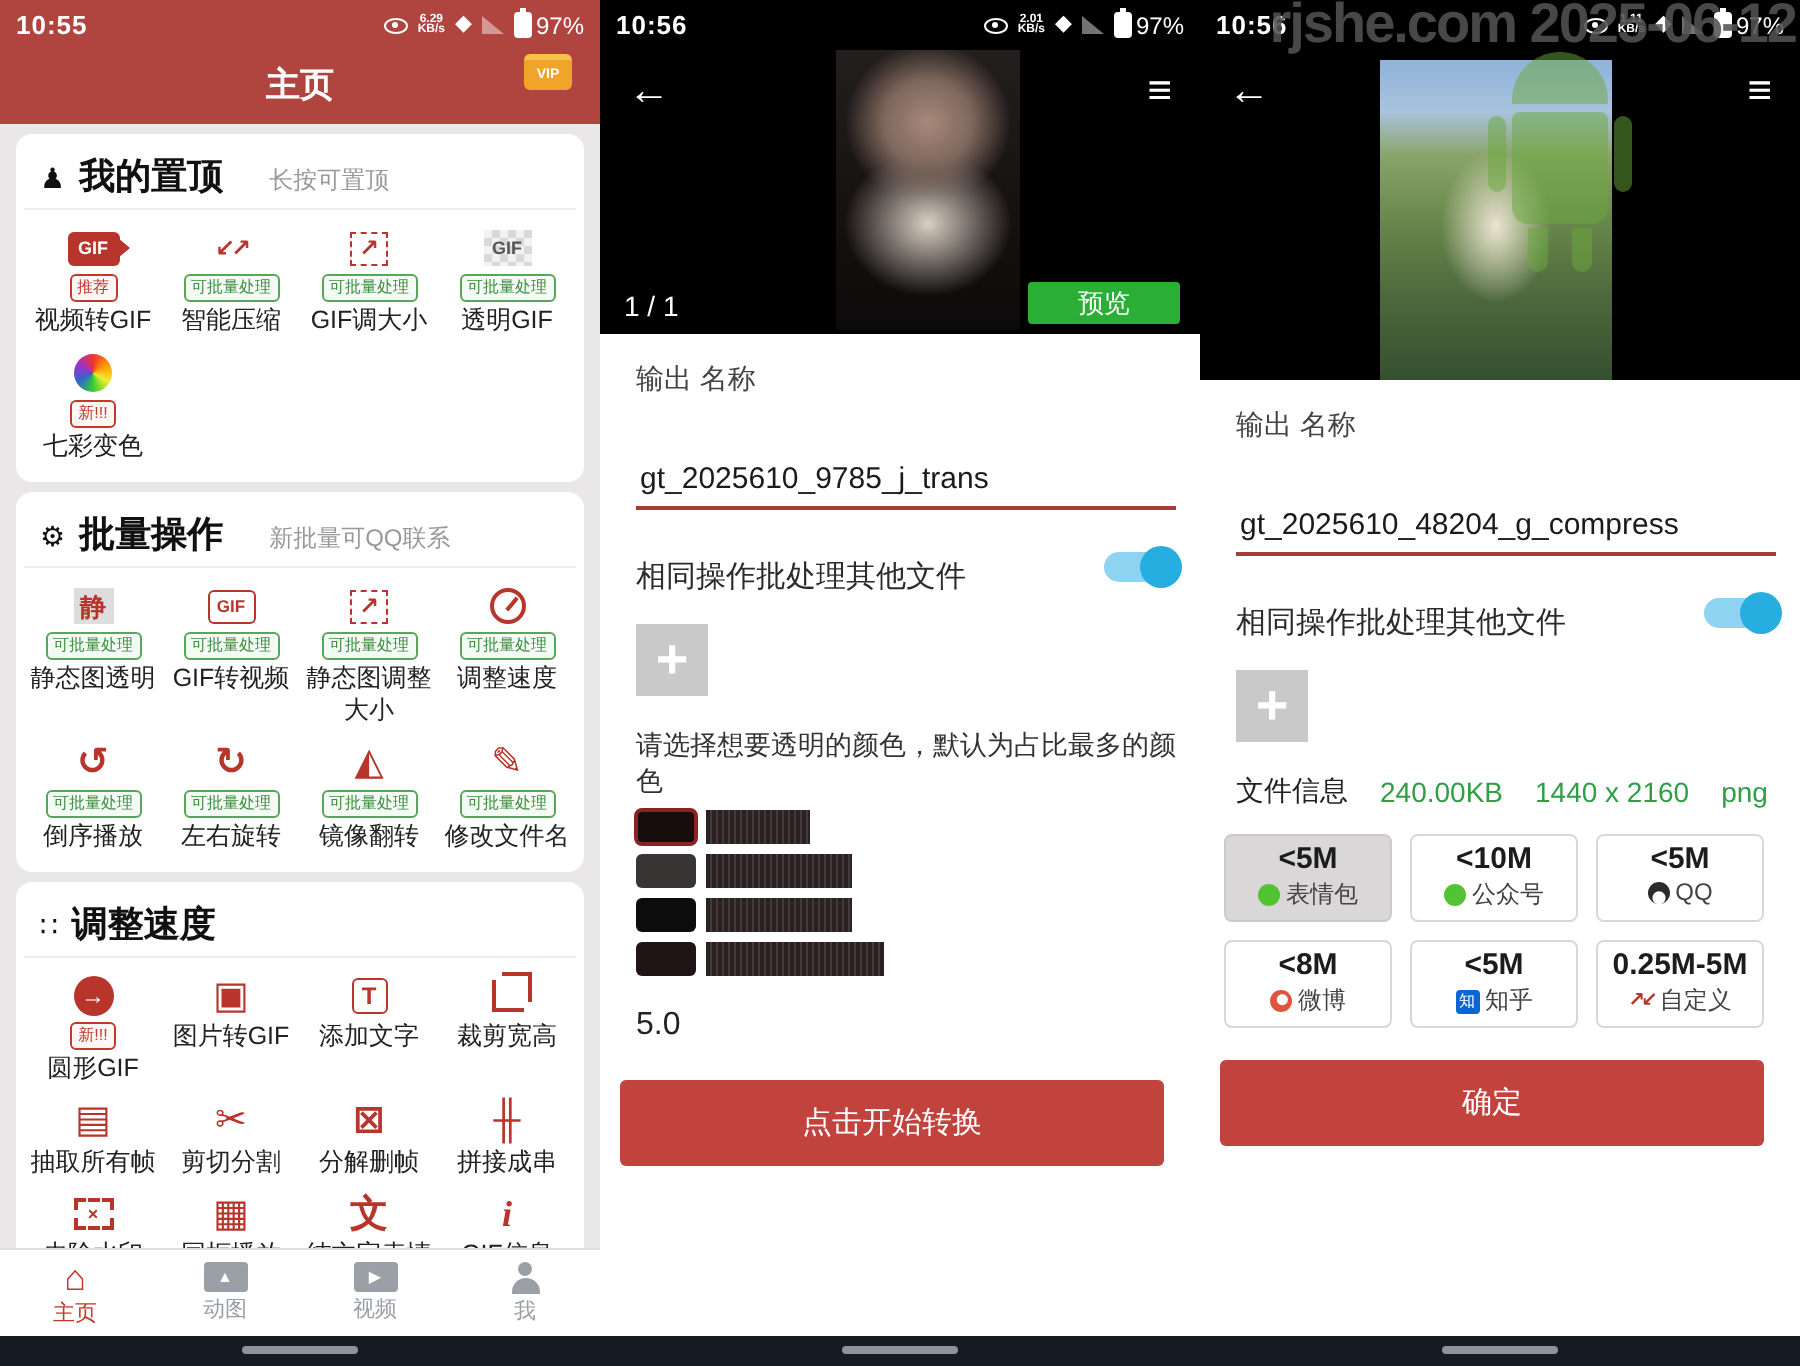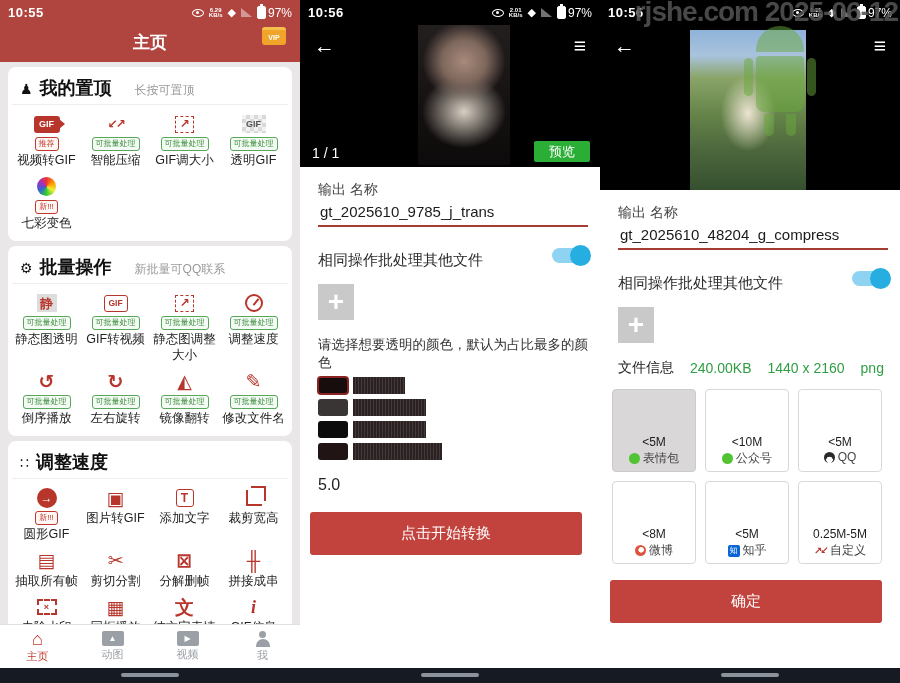--- a/index.html
+++ b/index.html
@@ -114,26 +114,26 @@
   .menu { font-size:21px; line-height:1; cursor:pointer; }
   .photo { position:absolute; z-index:5; }
   .photo-portrait { left:118px; top:25px; width:92px; height:140px;
     background:radial-gradient(ellipse 60% 38% at 50% 26%, #a8897b 0%, #7d675c 40%, rgba(40,32,30,0) 75%),
       radial-gradient(ellipse 70% 40% at 50% 62%, #d8cfc2 0%, rgba(70,60,55,0) 65%),
       linear-gradient(180deg, #241f1f 0%, #171212 55%, #0c0a0a 100%); }
   .photo-outdoor { left:90px; top:30px; width:116px; height:160px;
     background:radial-gradient(ellipse 34% 34% at 50% 52%, #ece4d2 0%, rgba(236,228,210,0) 70%),
       linear-gradient(180deg, #8fb3d9 0%, #a9c3dd 16%, #8aa468 30%, #66854a 52%, #4c663c 76%, #35502f 100%); }
   .counter { position:absolute; left:12px; bottom:6px; color:#fff; font-size:14px; z-index:6; }
-  .preview-btn { position:absolute; right:10px; bottom:5px; width:56px; height:21px; background:#2aae35;
+  .preview-btn { position:absolute; right:10px; bottom:5px; width:76px; height:21px; background:#2aae35;
     color:#fff; font-size:13px; display:flex; align-items:center; justify-content:center; border-radius:2px;
     z-index:6; cursor:pointer; }
   .tool-body { padding:10px 10px 0 18px; }
   .out-label { font-size:14px; color:#444; margin-top:4px; }
-  .out-value { font-size:15px; color:#1b1b1b; padding:4px 0 5px 2px; border-bottom:2px solid #a63d35; margin-right:2px; }
+  .out-value { font-size:15px; color:#1b1b1b; padding:4px 0 5px 2px; border-bottom:2px solid #a63d35; margin-right:2px;margin-top:28px; }
   .toggle-row { display:flex; align-items:center; justify-content:space-between; margin-top:13px; }
   .toggle-label { font-size:15px; color:#2b2b2b;margin-top:11px; }
   .toggle { width:38px; height:15px; background:#8fd3f2; border-radius:8px; position:relative; cursor:pointer; }
   .toggle .knob { position:absolute; right:-1px; top:-3px; width:21px; height:21px; border-radius:50%; background:#27aee0; }
   .add-btn { width:36px; height:36px; background:#c9c9c9; color:#fff; font-size:28px; font-weight:bold;
     display:flex; align-items:center; justify-content:center; margin-top:14px; cursor:pointer; line-height:1; }
   .prompt { font-size:13.5px; color:#333; margin-top:16px; }
   .color-row { display:flex; align-items:center; gap:5px; margin-top:5px; }
   .swatch { width:30px; height:17px; border-radius:3px; cursor:pointer; }
   .swatch.sel { outline:2px solid #8b2420; outline-offset:-1px; }
@@ -147,21 +147,21 @@
   .slider .thumb { position:absolute; left:28%; top:1px; width:12px; height:12px; border-radius:50%; background:#b5423b; cursor:pointer; }
   .big-btn { margin:18px 8px 0 -8px; height:43px; background:#c2433d; border-radius:3px; color:#fff;
     font-size:15px; display:flex; align-items:center; justify-content:center; cursor:pointer; }
   .p-right .big-btn { margin-top:16px; }
   .fileinfo { display:flex; align-items:center; gap:16px; margin-top:16px; font-size:14px; }
   .fi-label { color:#222; }
   .fi-val { color:#2f9e44; }
   .opt-grid { display:grid; grid-template-columns:repeat(3,1fr); gap:9px; margin:12px 8px 0 -6px; }
   .opt { border:1px solid #d8d8d8; border-radius:4px; background:#fff; padding:3px 0 4px; text-align:center; cursor:pointer; }
   .opt.sel { background:#d9d7d7; border-color:#cccaca; }
-  .opt-size { font-size:12px; font-weight:normal; color:#1c1c1c;margin-top:42px; }
+  .opt-size { font-size:15px; font-weight:bold; color:#1c1c1c; }
   .opt-sub { font-size:12px; color:#444; display:flex; align-items:center; justify-content:center; gap:3px; margin-top:1px; }
   .dot { width:11px; height:11px; border-radius:50%; display:inline-block; }
   .dot-wechat { background:#52c332; }
   .dot-qq { background:radial-gradient(circle at 50% 72%, #fff 0 3px, #2b2b2b 3.5px); }
   .dot-weibo { background:radial-gradient(circle at 56% 44%, #fff 0 2.5px, #e0543f 3px); }
   .zhihu-sq { width:12px; height:12px; background:#0a66d6; border-radius:2px; color:#fff; font-size:8px;
     display:inline-flex; align-items:center; justify-content:center; }
   .red-arrows { color:#b8352c; font-size:10px; letter-spacing:-2px; font-weight:bold; }
 </style>
 </head>

